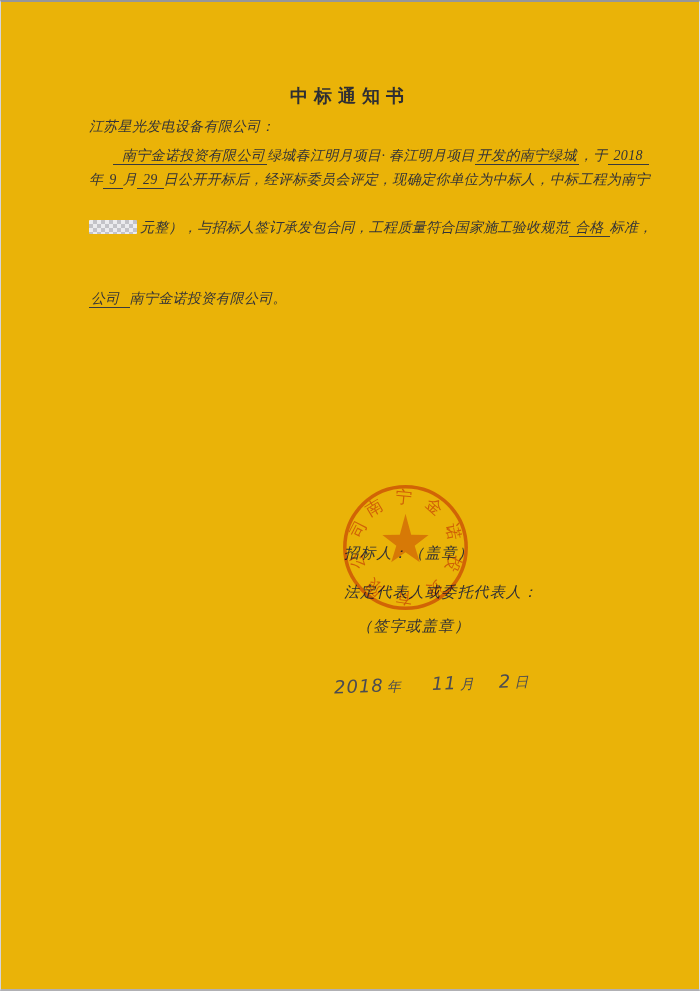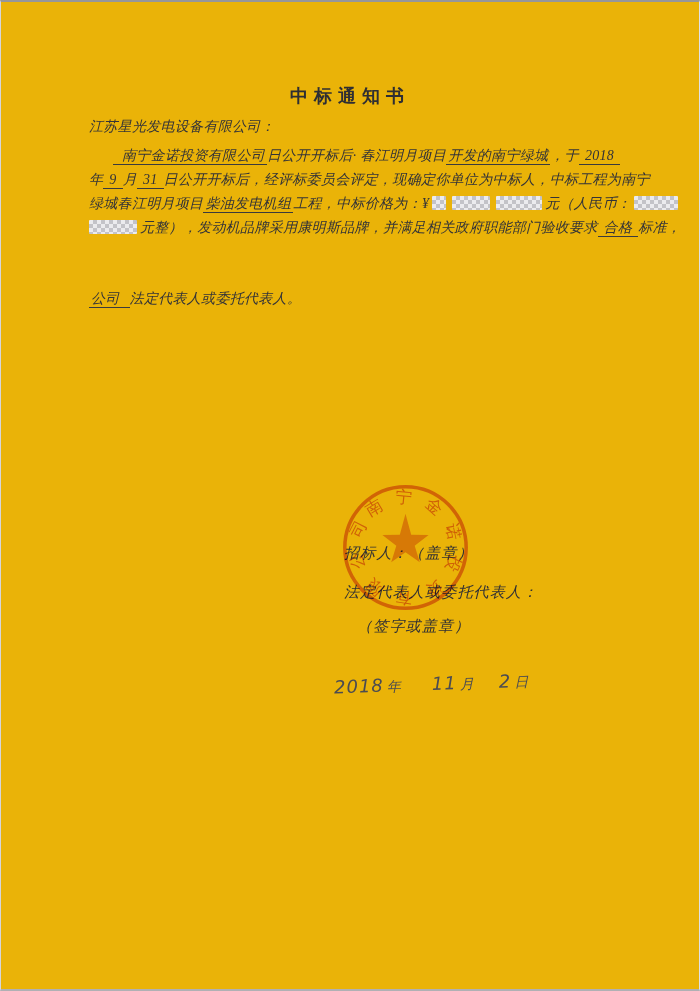--- a/index.html
+++ b/index.html
@@ -39,31 +39,30 @@
 </style>
 </head>
 <body>
 
 <div class="page">
 
   <div class="doc-title">中标通知书</div>
 
   <div class="bline" style="left:88px;top:116px"><span>江苏星光发电设备有限公司：</span></div>
 
-  <div class="bline" style="left:112px;top:145px"><span class="u lead">南宁金诺投资有限公司</span><span>日公开开标后· 春江明月项目</span><span class="u">开发的南宁绿城</span><span>，于</span><span class="u num">2018</span></div>
+  <div class="bline" style="left:112px;top:145px"><span class="u lead">南宁金诺投资有限公司</span><span>绿城春江明月项目· 春江明月项目</span><span class="u">开发的南宁绿城</span><span>，于</span><span class="u num">2018</span></div>
 
-  <div class="bline" style="left:88px;top:169px"><span>年</span><span class="u num">9</span><span>月</span><span class="u num">31</span><span>日公开开标后，经评标委员会评定，现确定你单位为中标人，中标工程为南宁</span></div>
+  <div class="bline" style="left:88px;top:169px"><span>年</span><span class="u num">9</span><span>月</span><span class="u num">29</span><span>日公开开标后，经评标委员会评定，现确定你单位为中标人，中标工程为南宁</span></div>
 
-  <div class="bline" style="left:88px;top:193px"><span>绿城春江明月项目</span><span class="u">柴油发电机组</span><span>工程，中标价格为：¥</span><span class="mosaic m14"></span><span class="mosaic m38"></span><span class="mosaic m46"></span><span>元（人民币：</span><span class="mosaic m44"></span></div>
 
-  <div class="bline" style="left:88px;top:217px"><span class="mosaic m48"></span><span>元整），发动机品牌采用康明斯品牌，并满足相关政府职能部门验收要求</span><span class="u num">合格</span><span>标准，</span></div>
+  <div class="bline" style="left:88px;top:217px"><span class="mosaic m48"></span><span>元整），与招标人签订承发包合同，工程质量符合国家施工验收规范</span><span class="u num">合格</span><span>标准，</span></div>
 
 
 
-  <div class="bline" style="left:88px;top:288px"><span class="u trail">公司</span><span>法定代表人或委托代表人。</span></div>
+  <div class="bline" style="left:88px;top:288px"><span class="u trail">公司</span><span>南宁金诺投资有限公司。</span></div>
 
   <div class="sline" style="left:343px;top:542px"><span>招标人：（盖章）</span></div>
   <div class="sline" style="left:343px;top:581px"><span>法定代表人或委托代表人：</span></div>
   <div class="sline" style="left:356px;top:615px"><span>（签字或盖章）</span></div>
 
   <svg class="seal" width="137" height="137" viewBox="-70 -70 140 140">
     <circle cx="0" cy="0" r="62" fill="none" stroke="#d9607a" stroke-width="3.6" opacity="0.82"></circle>
     <path id="sealArc" d="M -35.2 -29.6 A 46 46 0 0 1 35.2 29.6 A 46 46 0 0 1 -35.2 -29.6" fill="none"></path>
     <text font-size="17" fill="#d9607a" letter-spacing="12" opacity="0.85" font-family="Liberation Serif, DejaVu Serif, serif"><textPath href="#sealArc">南宁金诺投资有限公司</textPath></text>
     <polygon opacity="0.6" fill="#d9607a" points="0,-29.5 5.8,-8.1 23.6,-7.7 9.4,3.1 14.6,20.1 0,9.9 -14.6,20.1 -9.4,3.1 -23.6,-7.7 -5.8,-8.1" transform="translate(0,-5)"></polygon>

